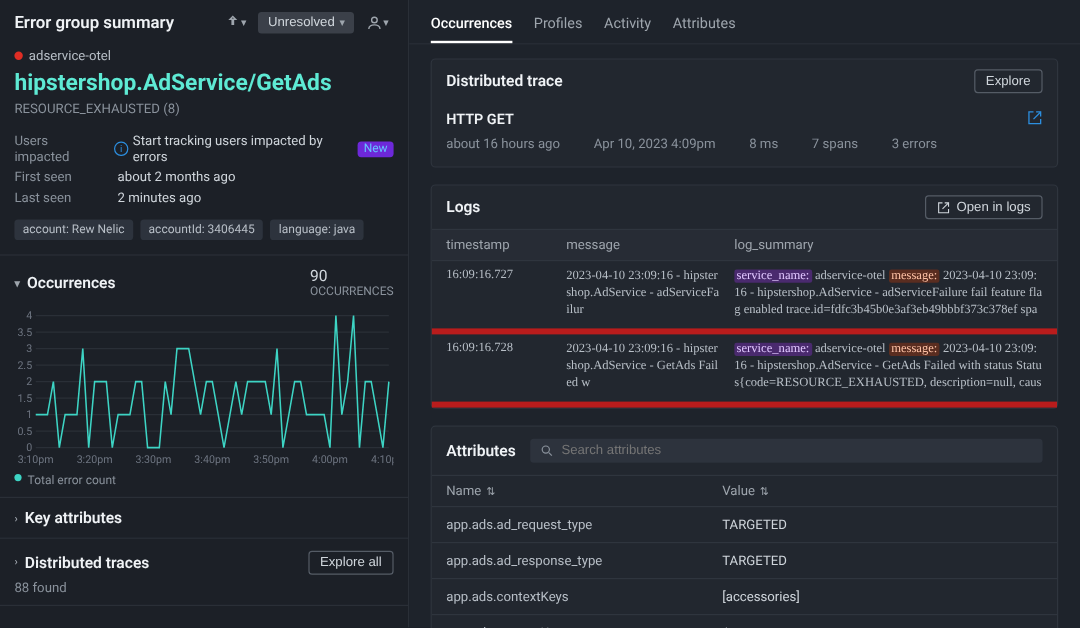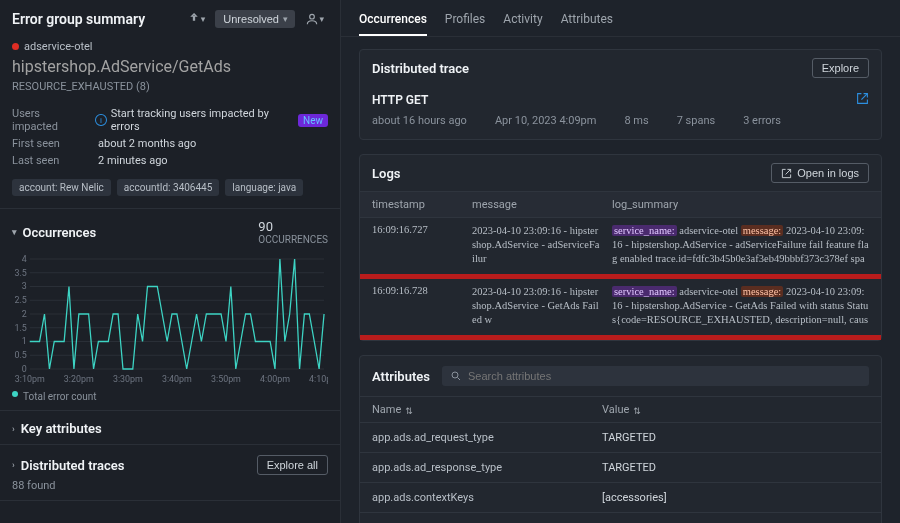--- a/index.html
+++ b/index.html
@@ -78,23 +78,23 @@
     margin-right: 5px;
   }
   .entity-name {
     font-size: 11px;
     color: #b8bfc7;
     display: flex;
     align-items: center;
     margin-bottom: 4px;
   }
   .error-name {
-    font-size: 16px;
-    font-weight: 400;
-    color: #a3a3a3;
+    font-size: 19px;
+    font-weight: 700;
+    color: #5eead4;
     margin-bottom: 4px;
   }
   .error-sub {
     font-size: 11px;
     color: #8a929c;
     margin-bottom: 14px;
   }
   .meta-rows { margin-bottom: 12px; }
   .meta-row {
     display: flex;

